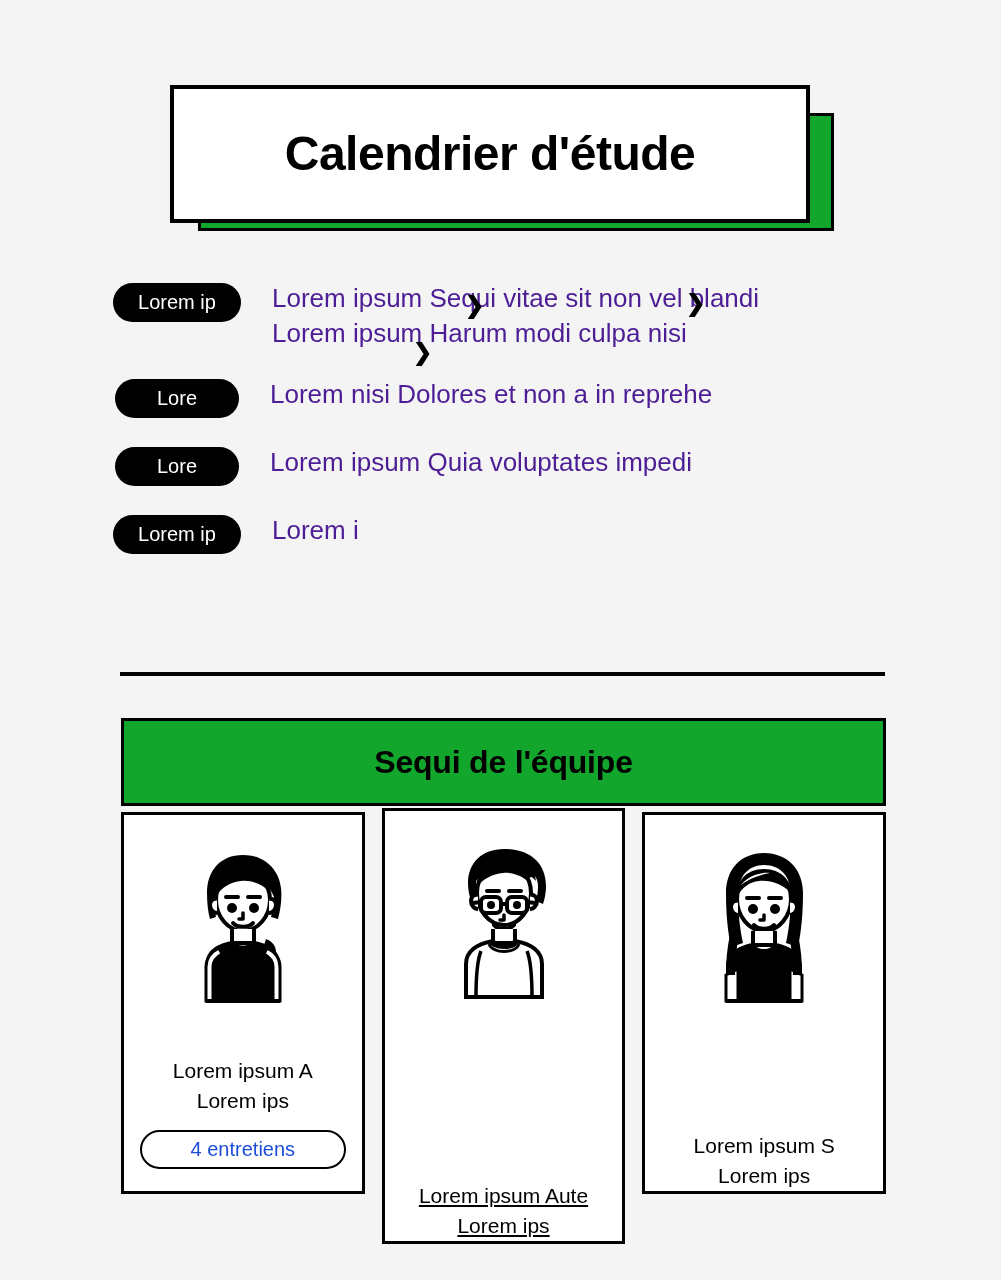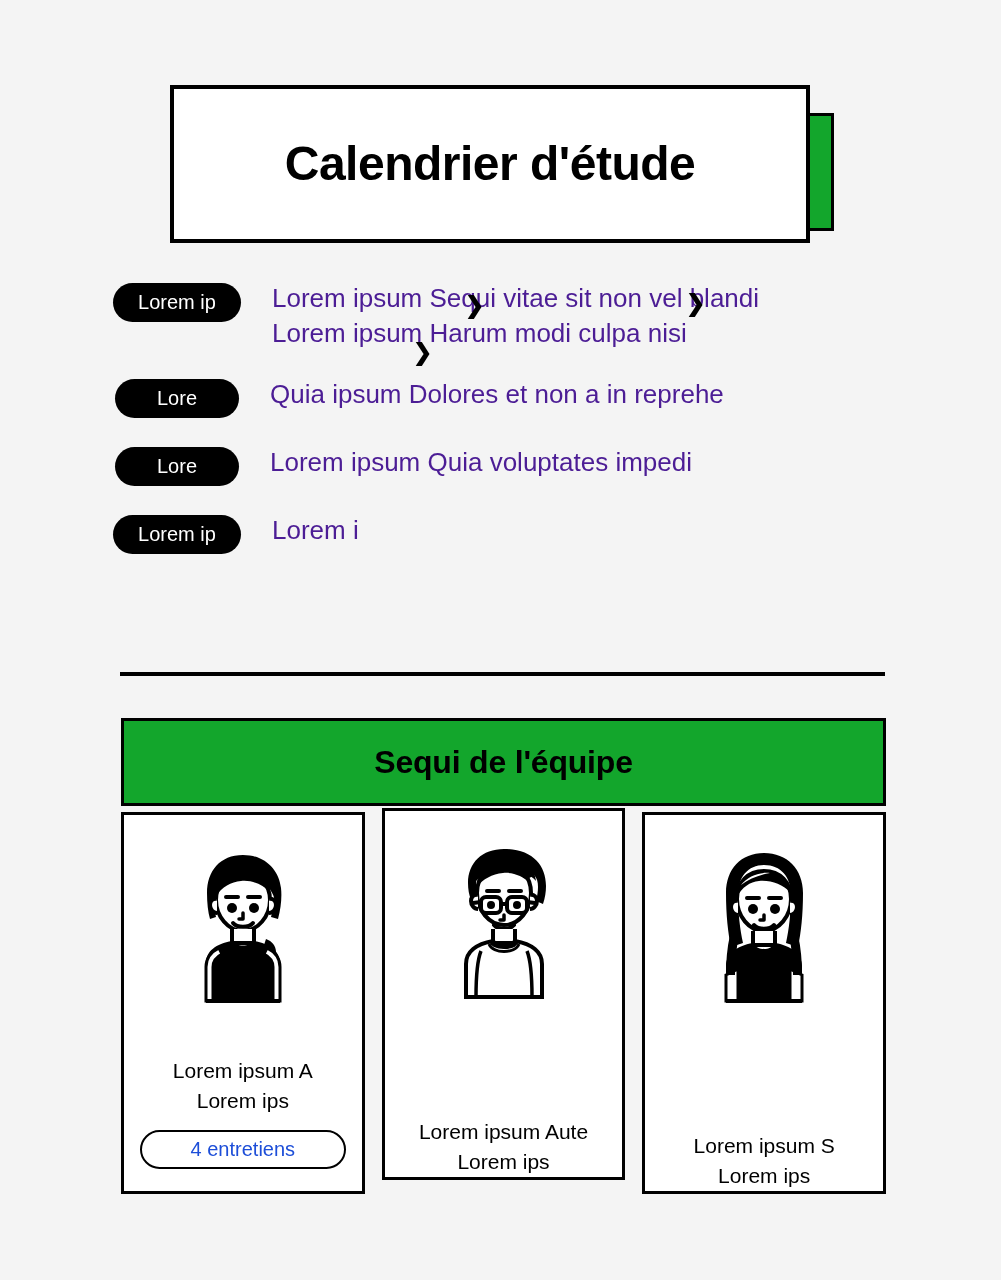--- a/index.html
+++ b/index.html
@@ -32,21 +32,21 @@
     height: 118px;
     background: #13a62c;
     border: 3px solid #000;
     box-sizing: border-box;
   }
   .title-card {
     position: absolute;
     left: 0;
     top: 0;
     width: 640px;
-    height: 158px;
+    height: 138px;
     background: #ffffff;
     border: 4px solid #000;
     box-sizing: border-box;
     display: flex;
     align-items: center;
     justify-content: center;
   }
   .title-text {
     font-size: 48px;
     font-weight: bold;
@@ -150,22 +150,23 @@
     background: #fff;
     border: 3px solid #000;
     box-sizing: border-box;
     height: 382px;
     display: flex;
     flex-direction: column;
     align-items: center;
     padding-top: 26px;
   }
   .card.mid {
-    height: 372px;
+    height: 436px;
     margin-top: -4px;
+    text-decoration: underline;
   }
   .avatar {
     width: 150px;
     height: 180px;
     flex: none;
   }
   .card-name {
     margin-top: auto;
     font-size: 21px;
     line-height: 1.42;
@@ -209,21 +210,21 @@
       <div class="sched-text">Lorem ipsum Sequi vitae sit non vel blandi
 Lorem ipsum Harum modi culpa nisi</div>
       <span class="artifact a1">❯</span>
       <span class="artifact a2">❯</span>
       <span class="artifact a3">❯</span>
     </div>
   </div>
 
   <div class="sched-row" style="margin-top:12px;">
     <div class="pill narrow">Lore</div>
-    <div class="sched-text">Quia ipsum Dolores et non a in reprehe</div>
+    <div class="sched-text">Lorem nisi Dolores et non a in reprehe</div>
   </div>
 
   <div class="sched-row" style="margin-top:7px;">
     <div class="pill narrow">Lore</div>
     <div class="sched-text">Lorem ipsum Quia voluptates impedi</div>
   </div>
 
   <div class="sched-row" style="margin-top:7px;">
     <div class="pill">Lorem ip</div>
     <div class="sched-text">Lorem i</div>

